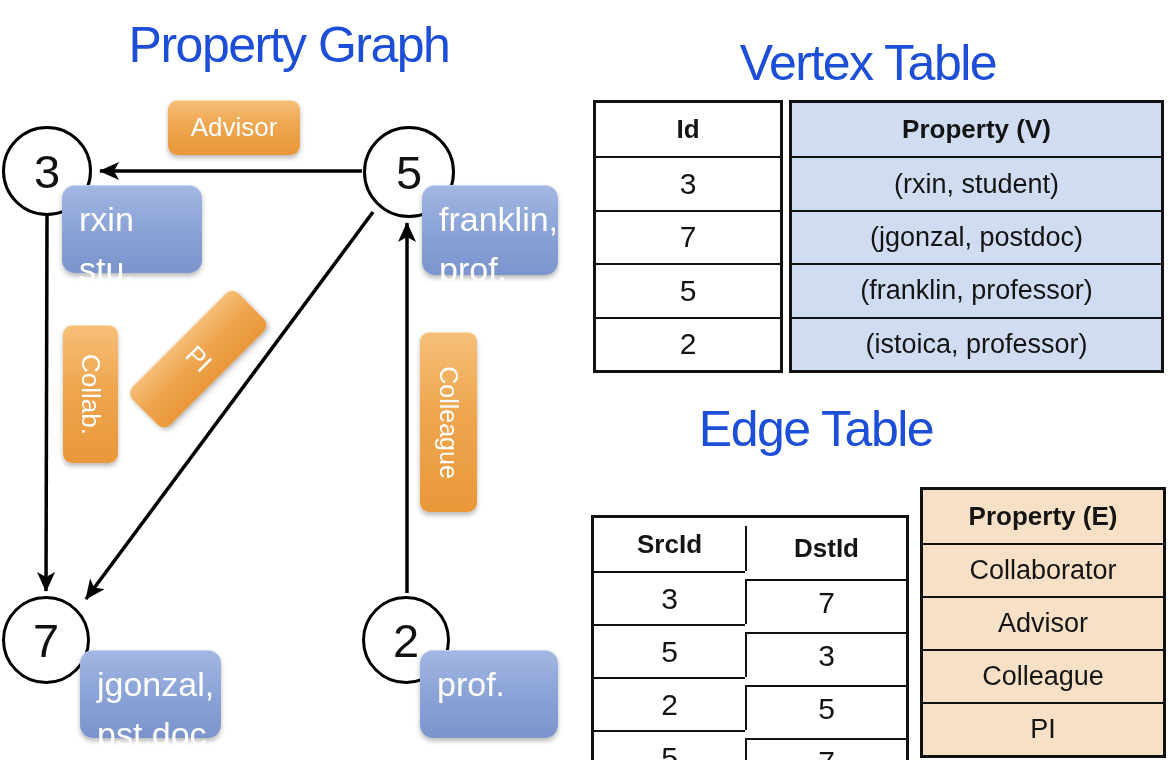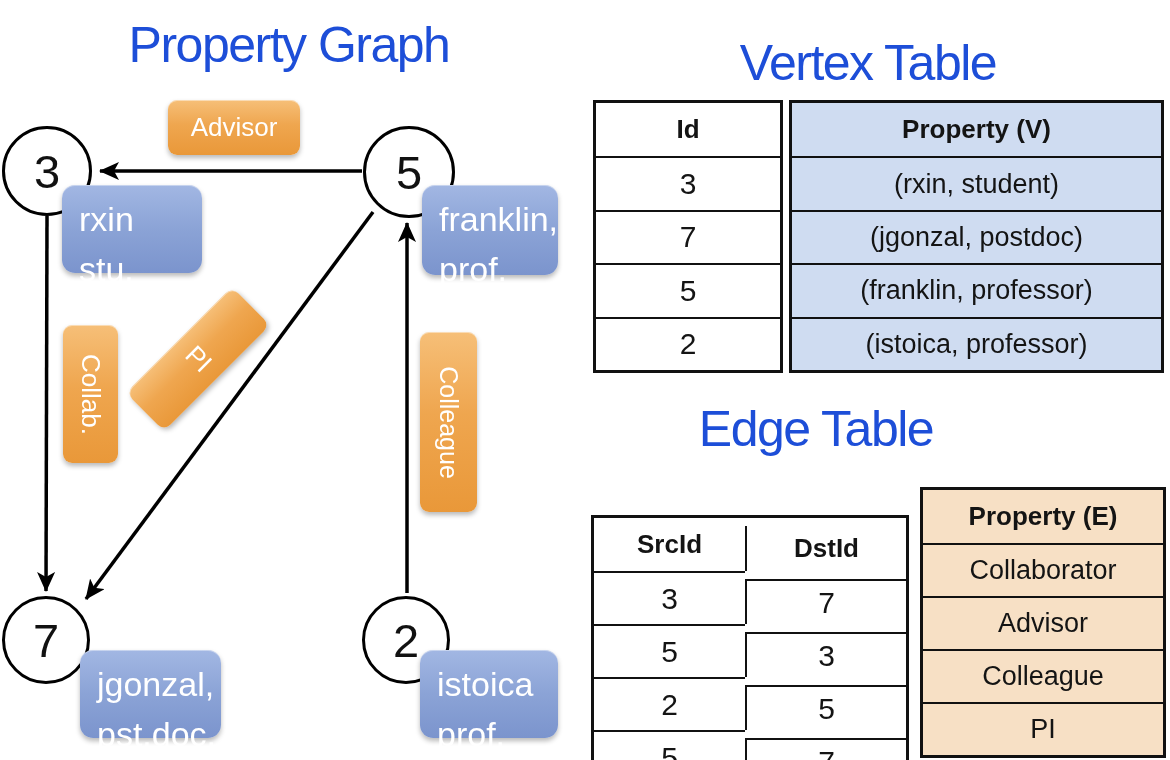--- a/index.html
+++ b/index.html
@@ -138,21 +138,20 @@
   </div>
   <div class="pbox pb-franklin">
     <div>franklin,</div>
     <div>prof.</div>
   </div>
   <div class="pbox pb-jgonzal">
     <div>jgonzal,</div>
     <div>pst.doc.</div>
   </div>
   <div class="pbox pb-istoica">
-    <div>istoica</div>
     <div>prof.</div>
   </div>
 
   <div class="tbl tbl-idv">
     <div class="cell hdr">Id</div>
     <div class="cell bt">3</div>
     <div class="cell bt">7</div>
     <div class="cell bt">5</div>
     <div class="cell bt">2</div>
   </div>

